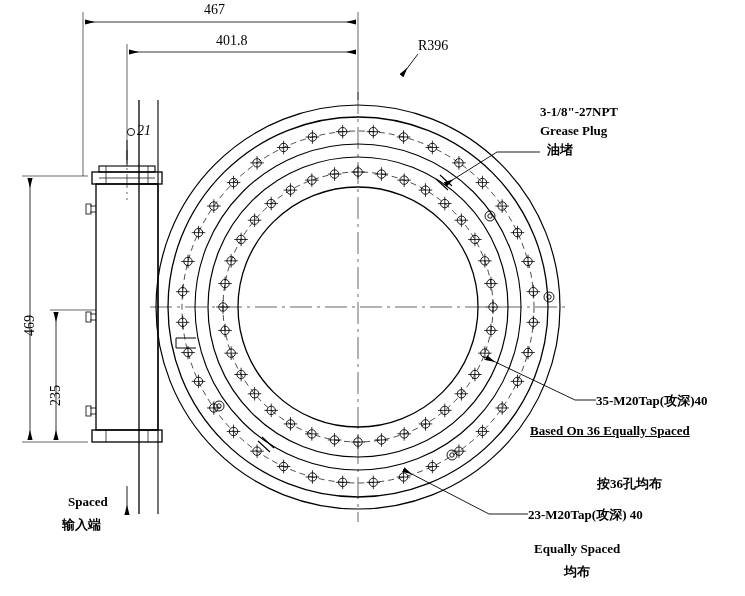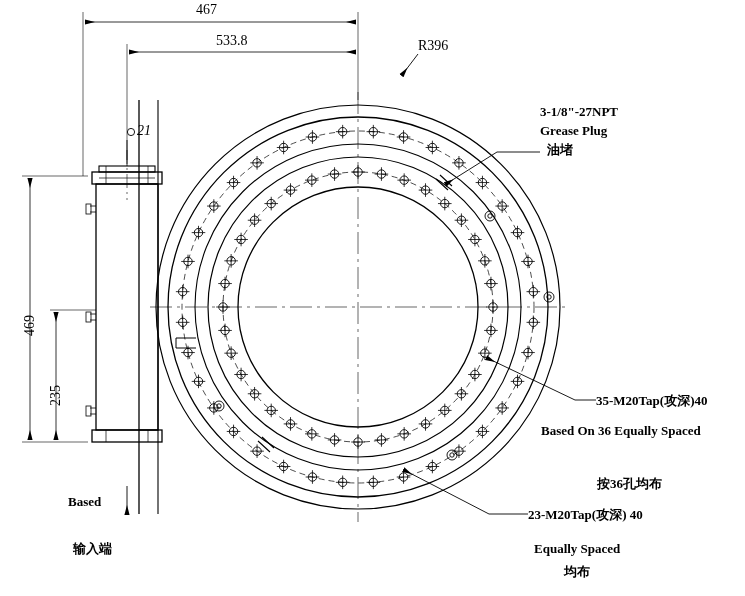--- a/index.html
+++ b/index.html
@@ -446,33 +446,33 @@
 
       <path d="M446,184 L497,152 L540,152" marker-start="url(#arrOut)"></path>
 
       <path d="M487,358 L575,400 L596,400" marker-start="url(#arrOut)"></path>
 
       <path d="M404,470 L489,514 L528,514" marker-start="url(#arrOut)"></path>
     </g>
   </g>
 </svg>
 
-<div class="lbl lbl-dim" style="left:196px; top:2px;">467</div>
-<div class="lbl lbl-dim" style="left:216px; top:33px;">533.8</div>
+<div class="lbl lbl-dim" style="left:204px; top:2px;">467</div>
+<div class="lbl lbl-dim" style="left:216px; top:33px;">401.8</div>
 <div class="lbl lbl-dim rot90" style="left:22px; top:336px;">469</div>
 <div class="lbl lbl-dim rot90" style="left:48px; top:406px;">235</div>
 <div class="lbl lbl-dim" style="left:137px; top:123px;font-style:italic;">21</div>
 <div class="lbl lbl-dim" style="left:418px; top:38px;">R396</div>
 
 <div class="lbl lbl-note lbl-bold" style="left:540px; top:104px;">3-1/8"-27NPT</div>
 <div class="lbl lbl-note lbl-bold" style="left:540px; top:123px;">Grease Plug</div>
 <div class="lbl lbl-note lbl-bold" style="left:547px; top:142px;">油堵</div>
 
 <div class="lbl lbl-note lbl-bold" style="left:596px; top:393px;">35-M20Tap(攻深)40</div>
-<div class="lbl lbl-note lbl-bold" style="left:541px; top:423px;">Based On 36 Equally Spaced</div>
+<div class="lbl lbl-note lbl-bold" style="left:530px; top:423px;text-decoration:underline;">Based On 36 Equally Spaced</div>
 <div class="lbl lbl-note lbl-bold" style="left:597px; top:447px;margin-top:29px;">按36孔均布</div>
 
 <div class="lbl lbl-note lbl-bold" style="left:528px; top:507px;">23-M20Tap(攻深) 40</div>
 <div class="lbl lbl-note lbl-bold" style="left:534px; top:541px;text-align:center;">Equally Spaced</div>
 <div class="lbl lbl-note lbl-bold" style="left:564px; top:564px;">均布</div>
 
-<div class="lbl lbl-note lbl-bold" style="left:68px; top:494px;">Based</div>
-<div class="lbl lbl-note lbl-bold" style="left:73px; top:517px;margin-top:24px;">输入端</div>
+<div class="lbl lbl-note lbl-bold" style="left:68px; top:494px;">Spaced</div>
+<div class="lbl lbl-note lbl-bold" style="left:62px; top:517px;">输入端</div>
 
 </body></html>

